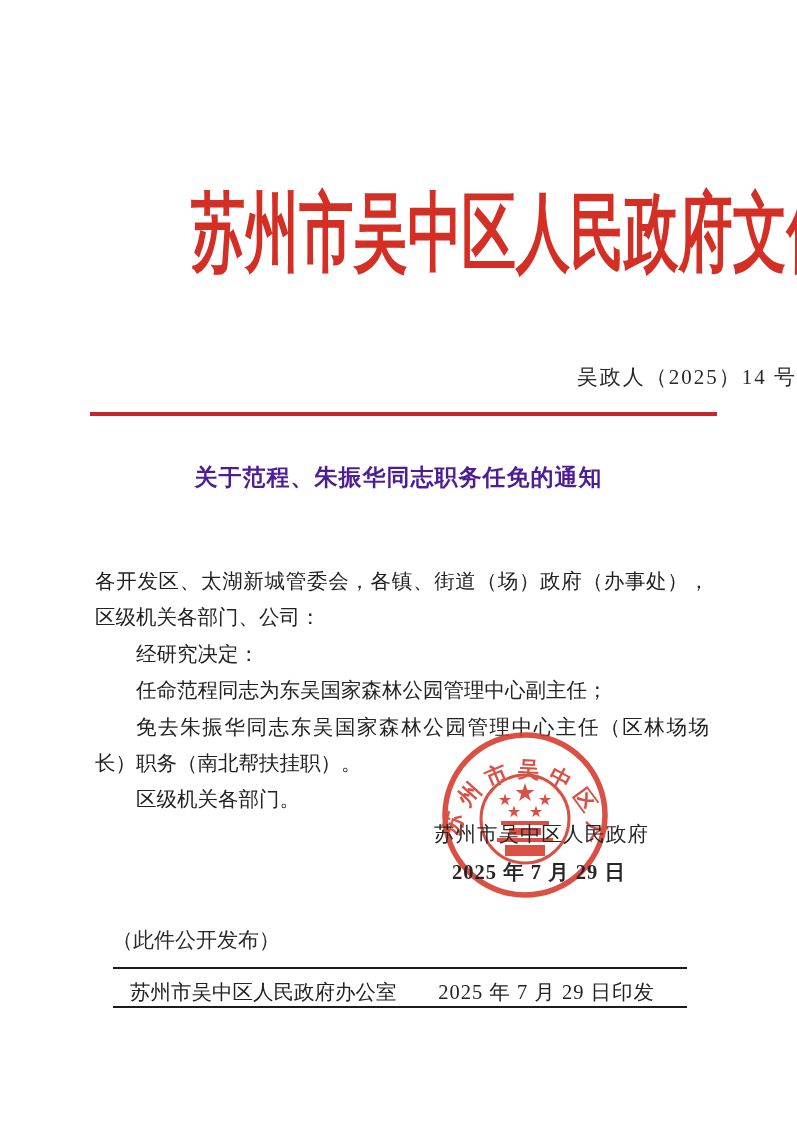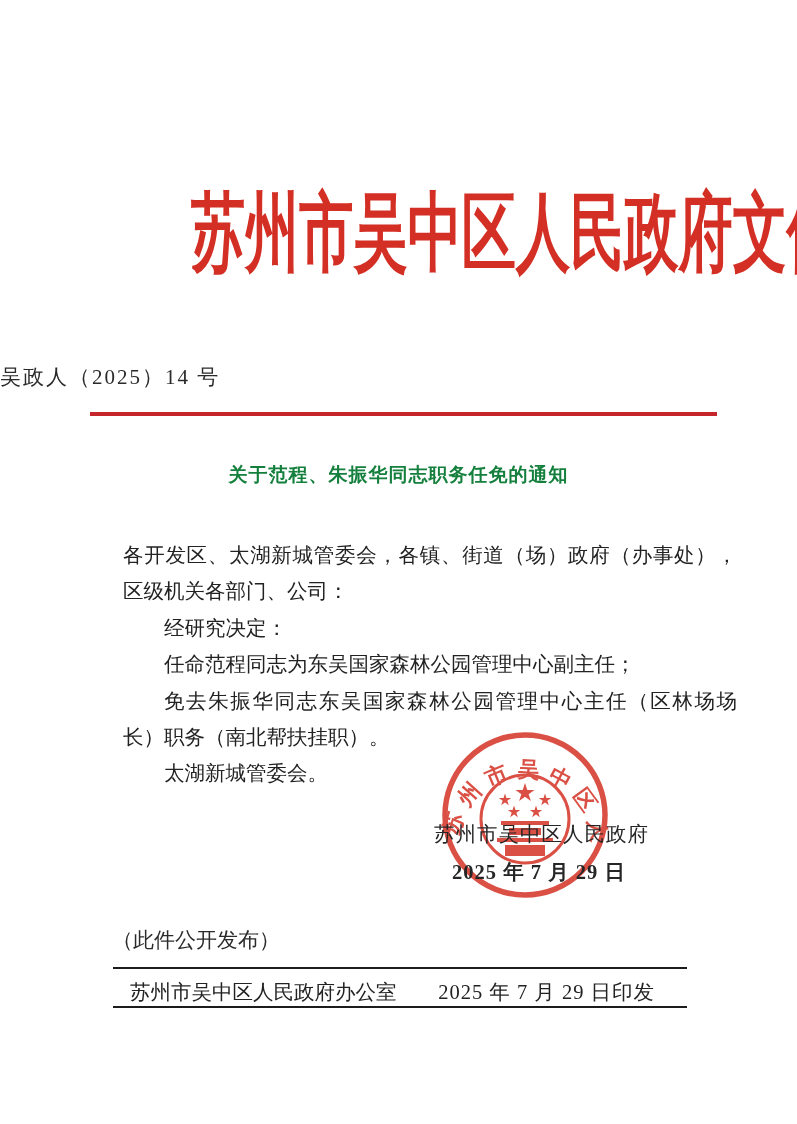--- a/index.html
+++ b/index.html
@@ -34,54 +34,53 @@
     color: #d42f24;
     letter-spacing: 0px;
     transform: scaleX(0.63);
     transform-origin: 50% 50%;
   }
   .doc-number {
     position: absolute;
     top: 363px;
     left: 0;
     width: 100%;
-    text-align: left;
+    text-align: right;
     font-size: 21px;
     letter-spacing: 2px;
     color: #2a2a2a;
   }
   .red-line {
     position: absolute;
     top: 412px;
     left: 90px;
     width: 627px;
     height: 4px;
     background: #c6252b;
   }
   .notice-title {
     position: absolute;
     top: 462px;
     left: 0;
     width: 100%;
     text-align: center;
-    font-size: 19px;
+    font-size: 23px;
     font-weight: bold;
-    color: #15803d;
+    color: #4c1d95;
     letter-spacing: 1px;
   }
   .body-block {
     position: absolute;
-    top: 537px;
+    top: 563px;
     left: 95px;
     width: 614px;
     font-size: 20.5px;
     line-height: 36.4px;
     color: #222222;
     text-align: justify;
-    margin-left: 28px;
   }
   .body-block p {
     margin: 0;
   }
   .body-block p.indent {
     text-indent: 2em;
   }
   
   .seal {
     position: absolute;
@@ -163,21 +162,21 @@
 
   <div class="red-line"></div>
 
   <div class="notice-title">关于范程、朱振华同志职务任免的通知</div>
 
   <div class="body-block">
     <p>各开发区、太湖新城管委会，各镇、街道（场）政府（办事处），区级机关各部门、公司：</p>
     <p class="indent">经研究决定：</p>
     <p class="indent">任命范程同志为东吴国家森林公园管理中心副主任；</p>
     <p class="indent">免去朱振华同志东吴国家森林公园管理中心主任（区林场场长）职务（南北帮扶挂职）。</p>
-    <p class="indent">太湖新城管委会。</p>
+    <p class="indent">区级机关各部门。</p>
   </div>
 
   <svg class="seal" viewBox="0 0 168 168" xmlns="http://www.w3.org/2000/svg">
     <defs>
       <path id="sealArc" d="M 17 113 A 67 67 0 1 1 151 113" fill="none"></path>
       <path id="star" d="M0,-1 L0.588,0.809 L-0.951,-0.309 L0.951,-0.309 L-0.588,0.809 Z"></path>
     </defs>
 
     <circle cx="84" cy="84" r="80" fill="none" stroke="#d5382c" stroke-width="5.5"></circle>
 

